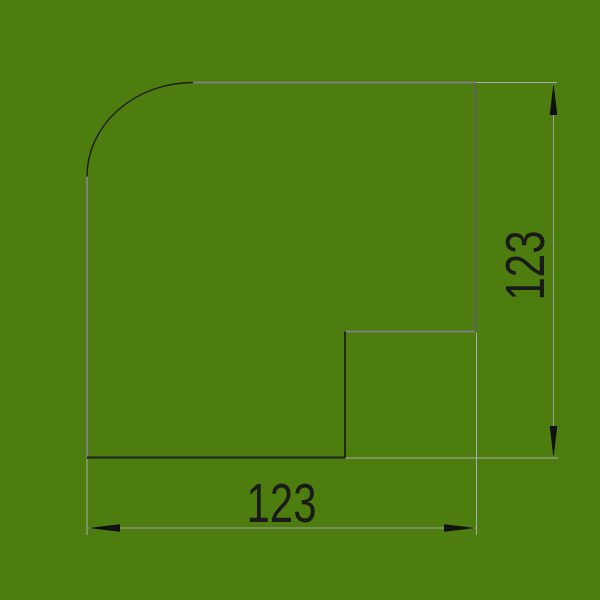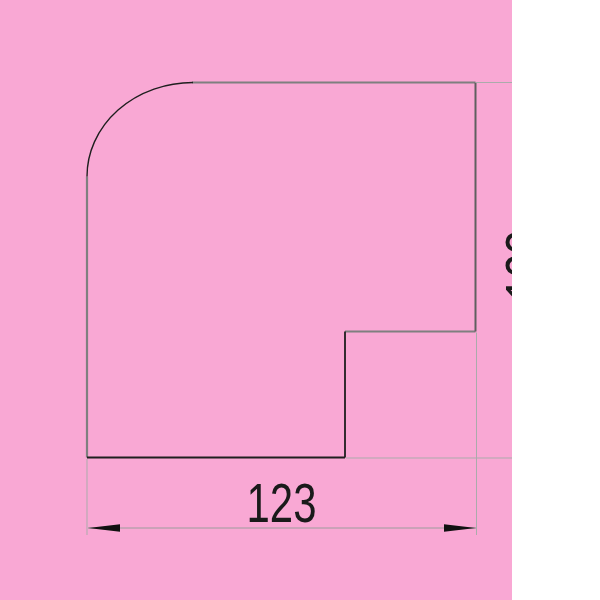--- a/index.html
+++ b/index.html
@@ -3,23 +3,23 @@
 <meta charset="utf-8">
 <style>
   html, body {
     margin: 0;
     padding: 0;
     background: #ffffff;
     font-family: "Liberation Sans", sans-serif;
   }
   .canvas {
     position: relative;
-    width: 512px;
+    width: 600px;
     height: 600px;
-    background: #f9a8d4;
+    background: #4d7c0f;
     overflow: hidden;
   }
   svg { display: block; }
   .dim-text {
     font-family: "Liberation Sans", sans-serif;
     font-size: 56px;
     font-weight: 400;
   }
 </style>
 </head>

